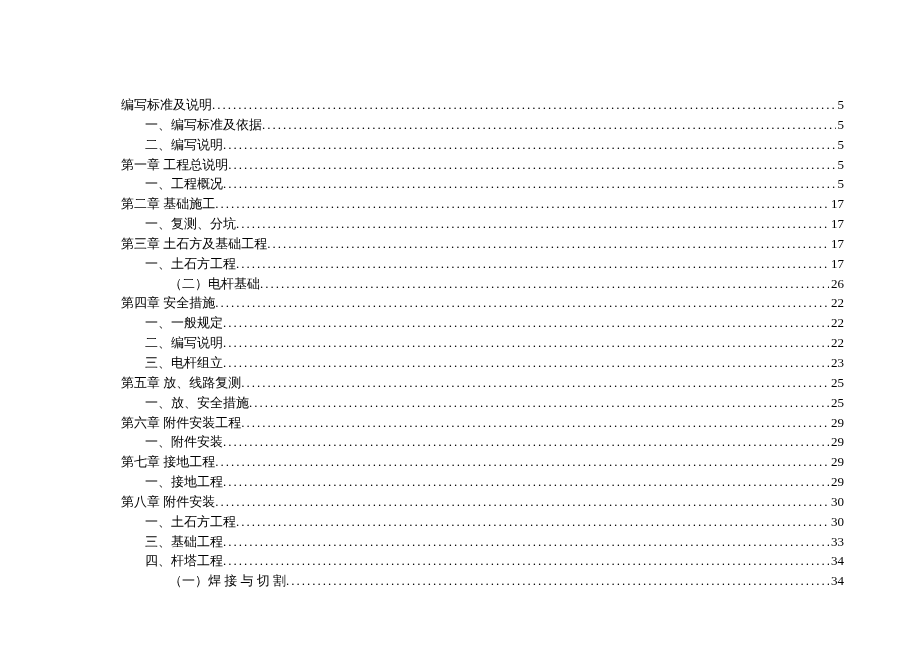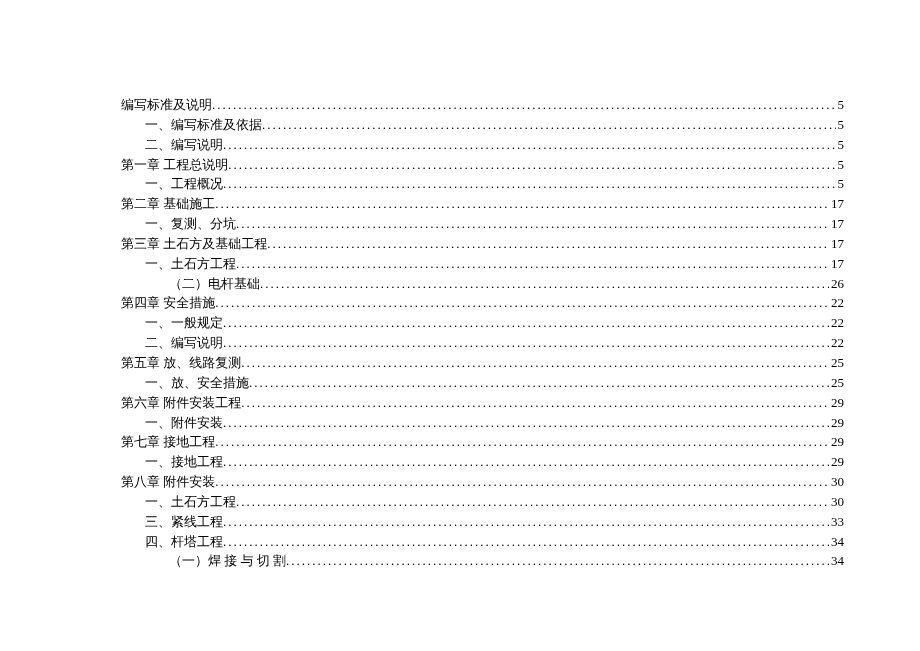--- a/index.html
+++ b/index.html
@@ -114,20 +114,25 @@
     <div class="toc-entry level-1">
       <span class="toc-title">一、一般规定</span>
       <span class="toc-dots"></span>
       <span class="toc-page">22</span>
     </div>
     <div class="toc-entry level-1">
       <span class="toc-title">二、编写说明</span>
       <span class="toc-dots"></span>
       <span class="toc-page">22</span>
     </div>
+    <div class="toc-entry level-1">
+      <span class="toc-title">三、电杆组立</span>
+      <span class="toc-dots"></span>
+      <span class="toc-page">23</span>
+    </div>
     <div class="toc-entry level-0">
       <span class="toc-title">第五章   放、线路复测</span>
       <span class="toc-dots"></span>
       <span class="toc-page">25</span>
     </div>
     <div class="toc-entry level-1">
       <span class="toc-title">一、放、安全措施</span>
       <span class="toc-dots"></span>
       <span class="toc-page">25</span>
     </div>
@@ -155,21 +160,21 @@
       <span class="toc-title">第八章   附件安装</span>
       <span class="toc-dots"></span>
       <span class="toc-page">30</span>
     </div>
     <div class="toc-entry level-1">
       <span class="toc-title">一、土石方工程</span>
       <span class="toc-dots"></span>
       <span class="toc-page">30</span>
     </div>
     <div class="toc-entry level-1">
-      <span class="toc-title">三、紧线工程</span>
+      <span class="toc-title">三、基础工程</span>
       <span class="toc-dots"></span>
       <span class="toc-page">33</span>
     </div>
     <div class="toc-entry level-1">
       <span class="toc-title">四、杆塔工程</span>
       <span class="toc-dots"></span>
       <span class="toc-page">34</span>
     </div>
     <div class="toc-entry level-2">
       <span class="toc-title">（一）焊  接  与  切  割</span>

